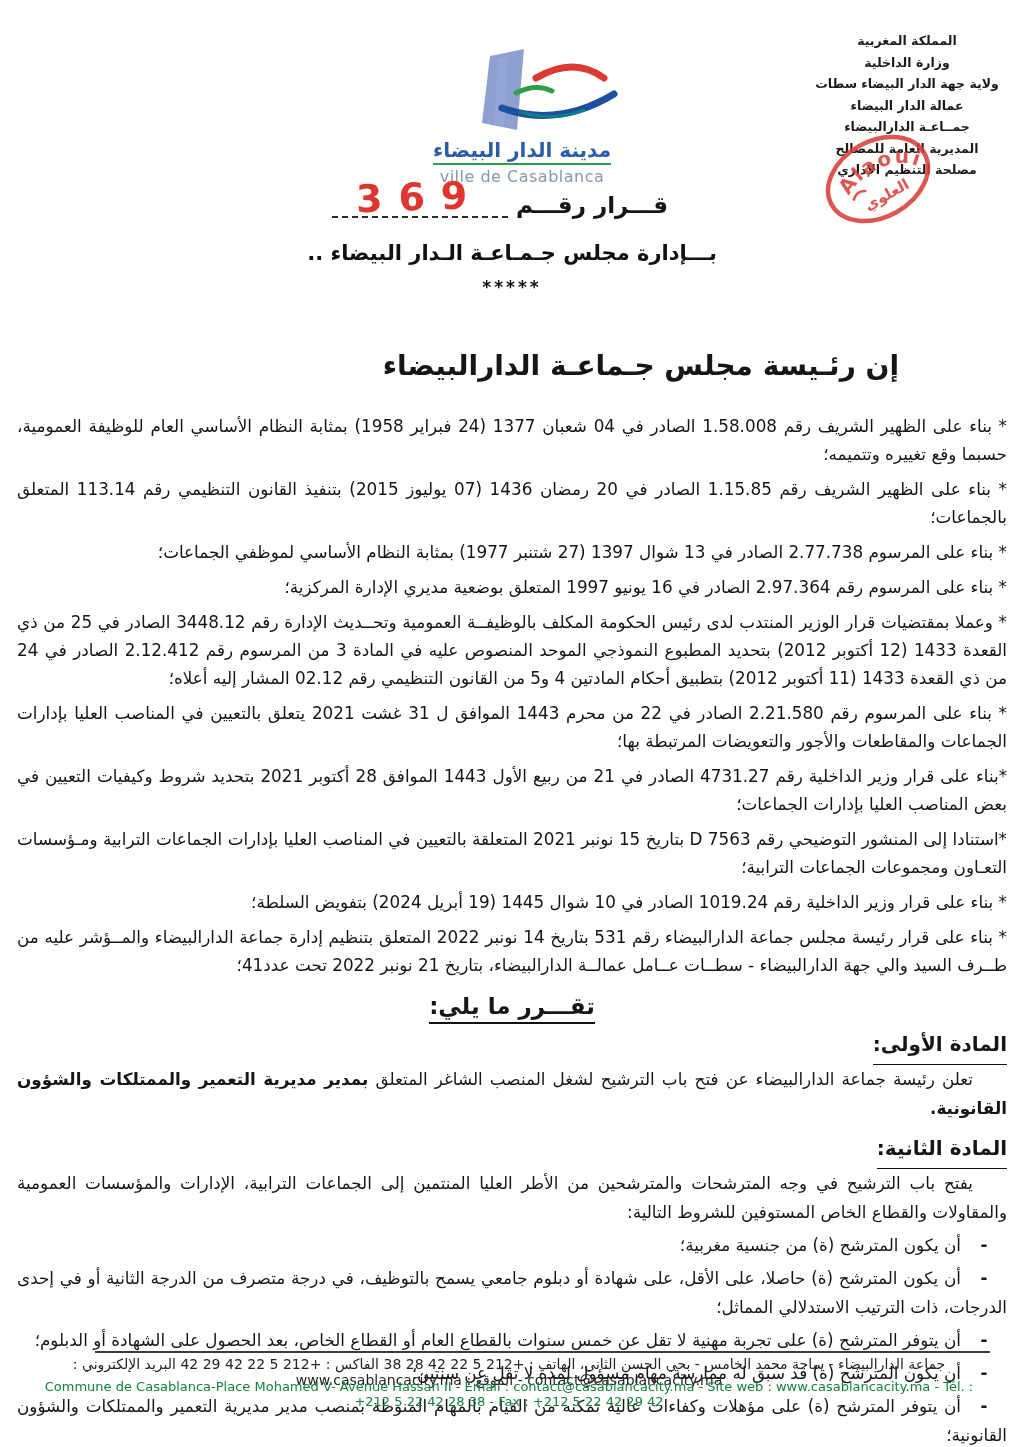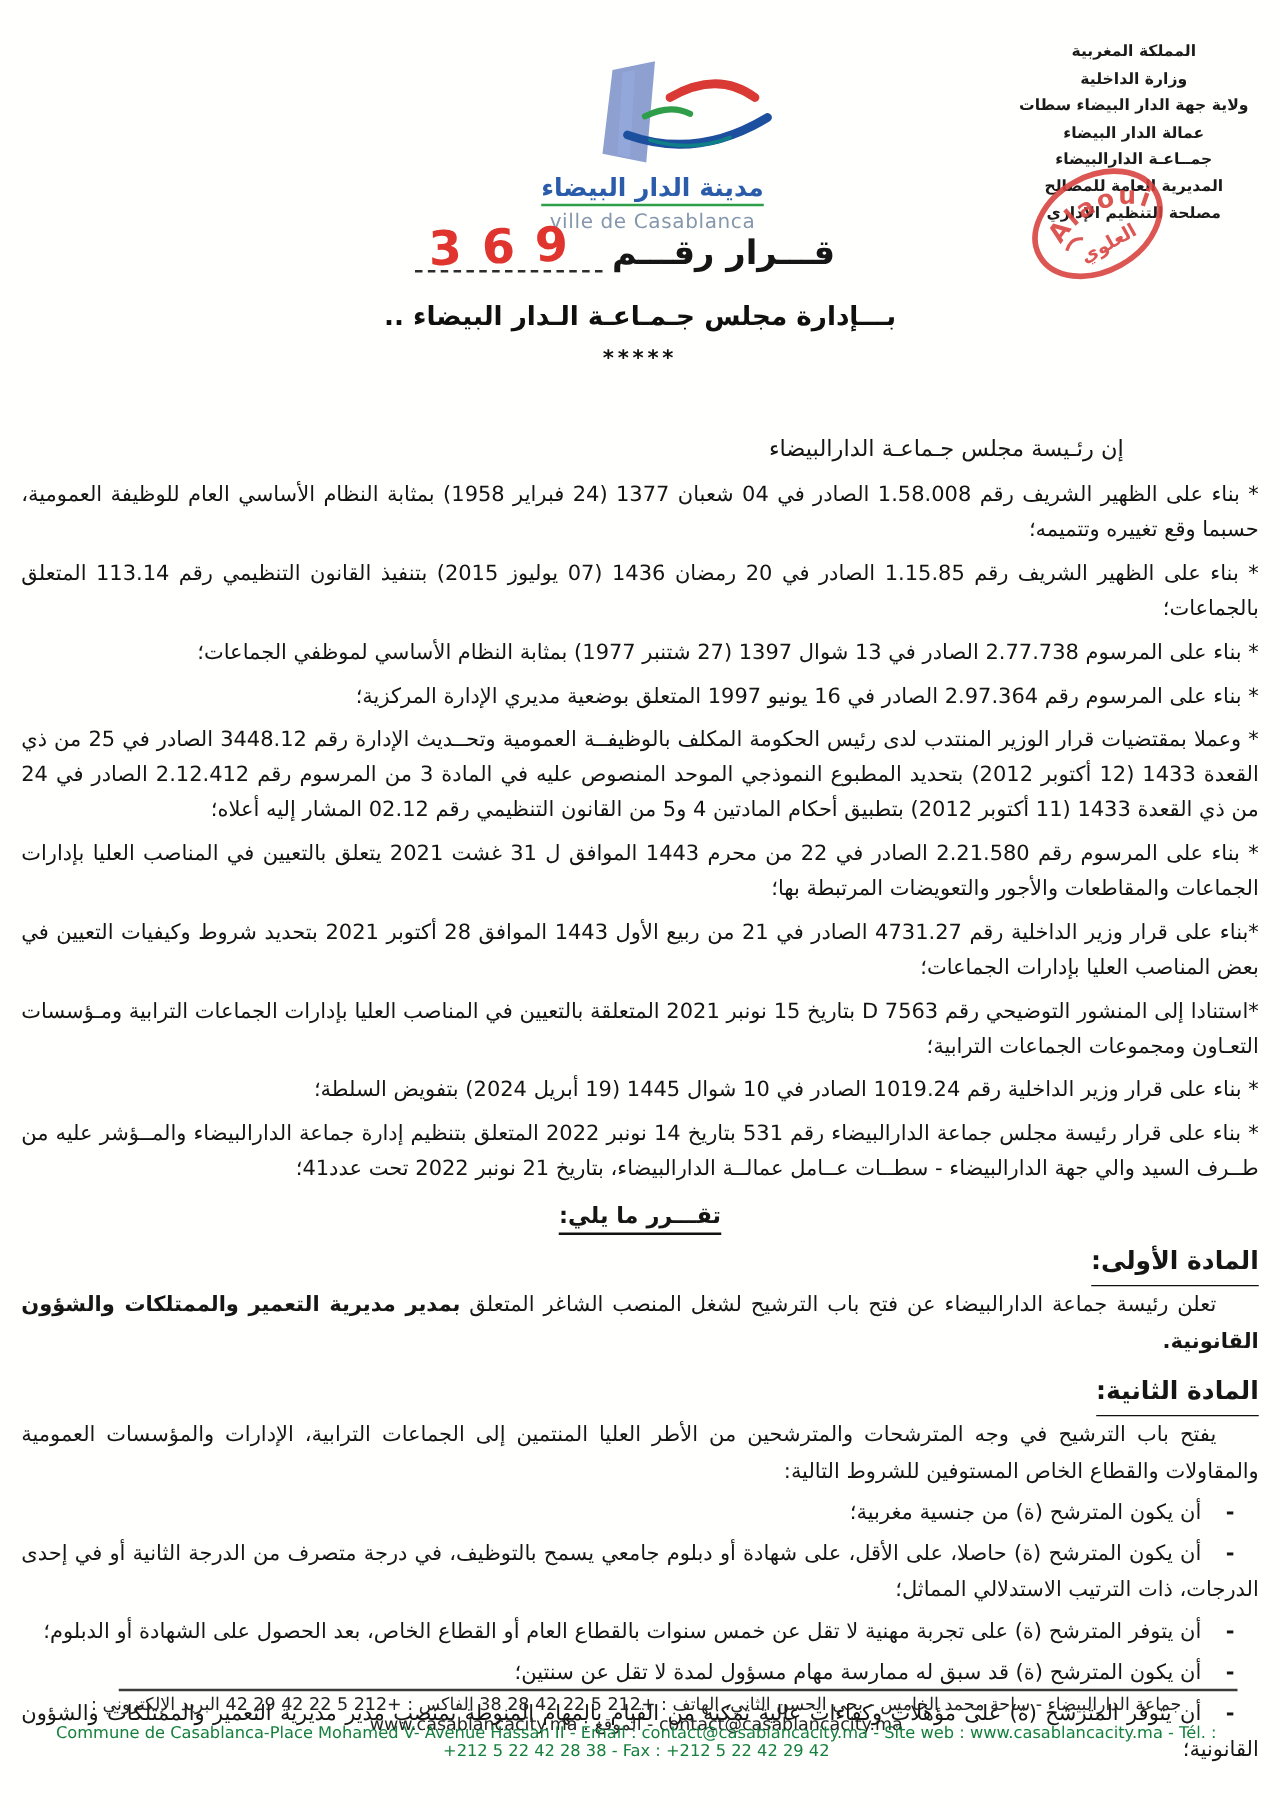--- a/index.html
+++ b/index.html
@@ -22,44 +22,44 @@
     direction:rtl; color:#2a5caa; font-weight:bold; font-size:20px;
     width:fit-content; margin:2px auto 0; padding-bottom:1px;
     border-bottom:2px solid #2e9e49;
   }
   .logo-fr { color:#8497ad; font-size:16px; margin-top:2px; letter-spacing:.5px; }
   
   .decree-row {
     position:absolute; top:168px; left:332px; width:336px;
     display:flex; direction:rtl; align-items:flex-end; gap:8px;
   }
-  .decree-label { font-size:27px; font-weight:bold; white-space:nowrap; }
+  .decree-label { font-size:23px; font-weight:bold; white-space:nowrap; }
   .number-box { flex:1; border-bottom:2.5px dashed #2c2c2c; text-align:center; height:48px; }
   .decree-number {
     display:inline-block; color:#e0352f; font-size:38px; font-weight:bold;
     letter-spacing:16px; transform:translateY(7px) rotate(-2deg);
   }
   
   .subject {
     position:absolute; top:233px; left:0; right:0;
     direction:rtl; text-align:center; font-weight:bold;
     font-size:21px; line-height:41px; color:#101010;
   }
   .stars { font-size:17px; line-height:26px; letter-spacing:3px; font-weight:bold; }
   
   .main { position:absolute; top:349px; right:17px; left:17px; direction:rtl; }
   .salutation {
-    font-size:18px; font-weight:normal; width:fit-content;
-    margin:0 108px 11px auto; white-space:nowrap;
+    font-size:28px; font-weight:bold; width:fit-content;
+    margin:0 108px 30px auto; white-space:nowrap;
   }
   .pre-item {
     margin:0 0 7px; font-size:16.8px; line-height:28px;
     text-align:justify; color:#141414;
   }
-  .decision { text-align:center; margin:14px 0 8px; font-size:18px; font-weight:bold; }
+  .decision { text-align:center; margin:14px 0 8px; font-size:23px; font-weight:bold; }
   .decision .u { border-bottom:2px solid #111; padding-bottom:3px; }
   .article-title { font-size:20px; font-weight:bold; margin:13px 0 9px; }
   .article-title .u2 { border-bottom:1.8px solid #111; padding-bottom:8px; }
   .article-text {
     margin:0 0 4px; font-size:16.8px; line-height:29px;
     text-align:justify; text-indent:34px;
   }
   .b { font-weight:bold; }
   .cond { margin:0 0 4px; font-size:16.8px; line-height:29px; text-align:justify; }
   .cond .dash { display:inline-block; width:46px; text-align:center; font-weight:bold; }

